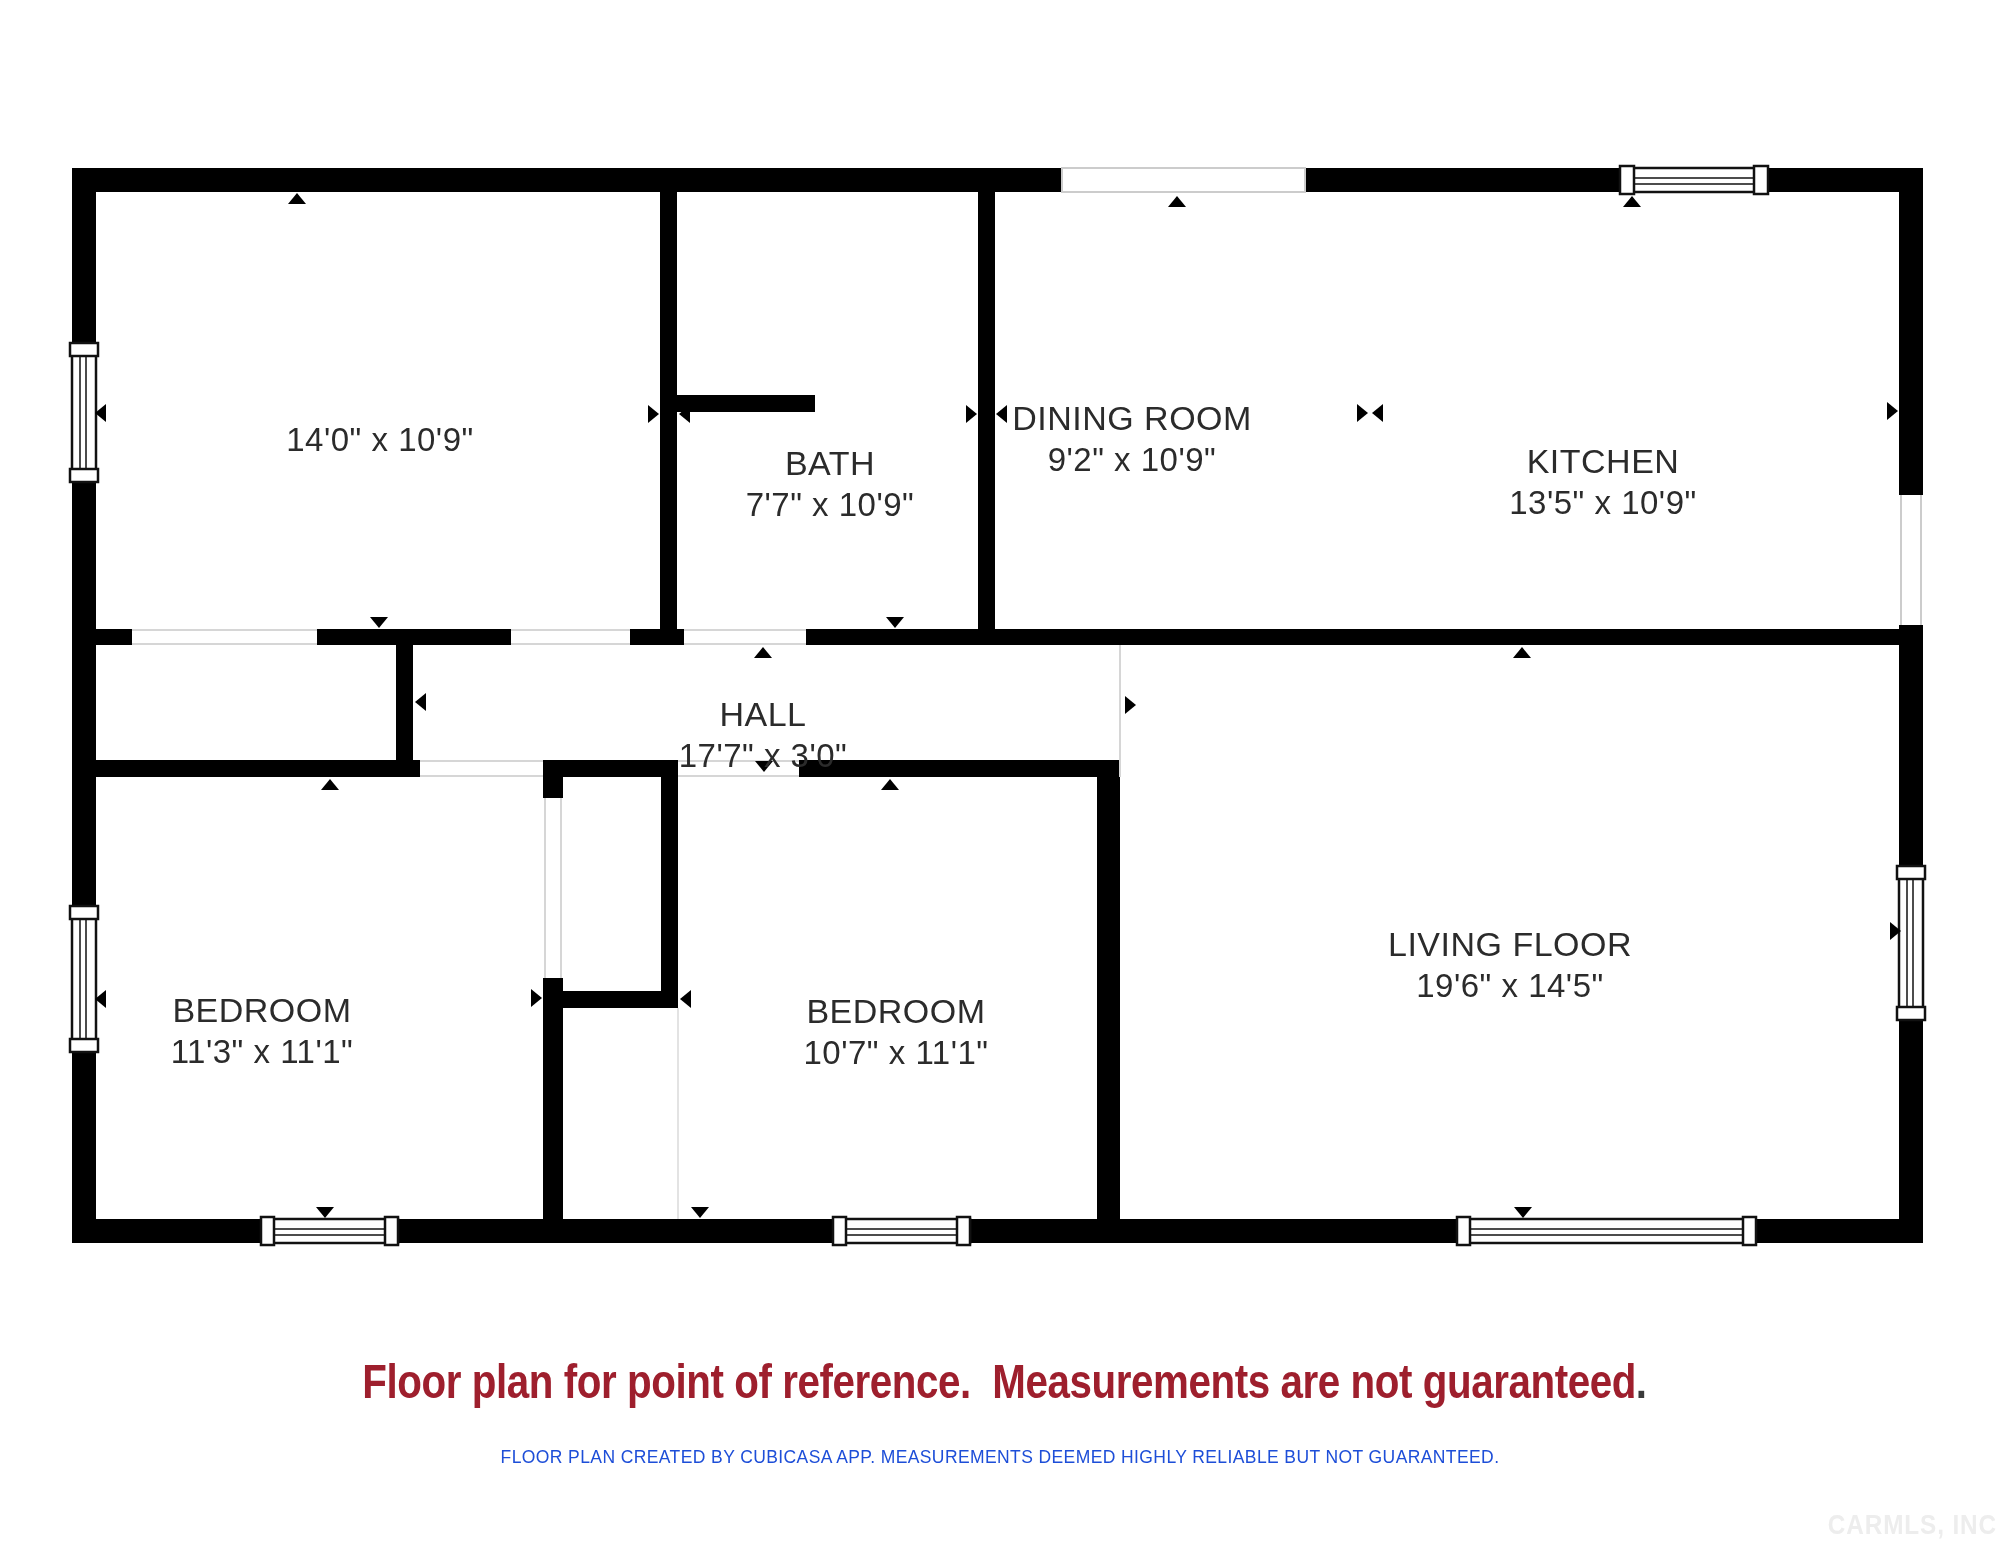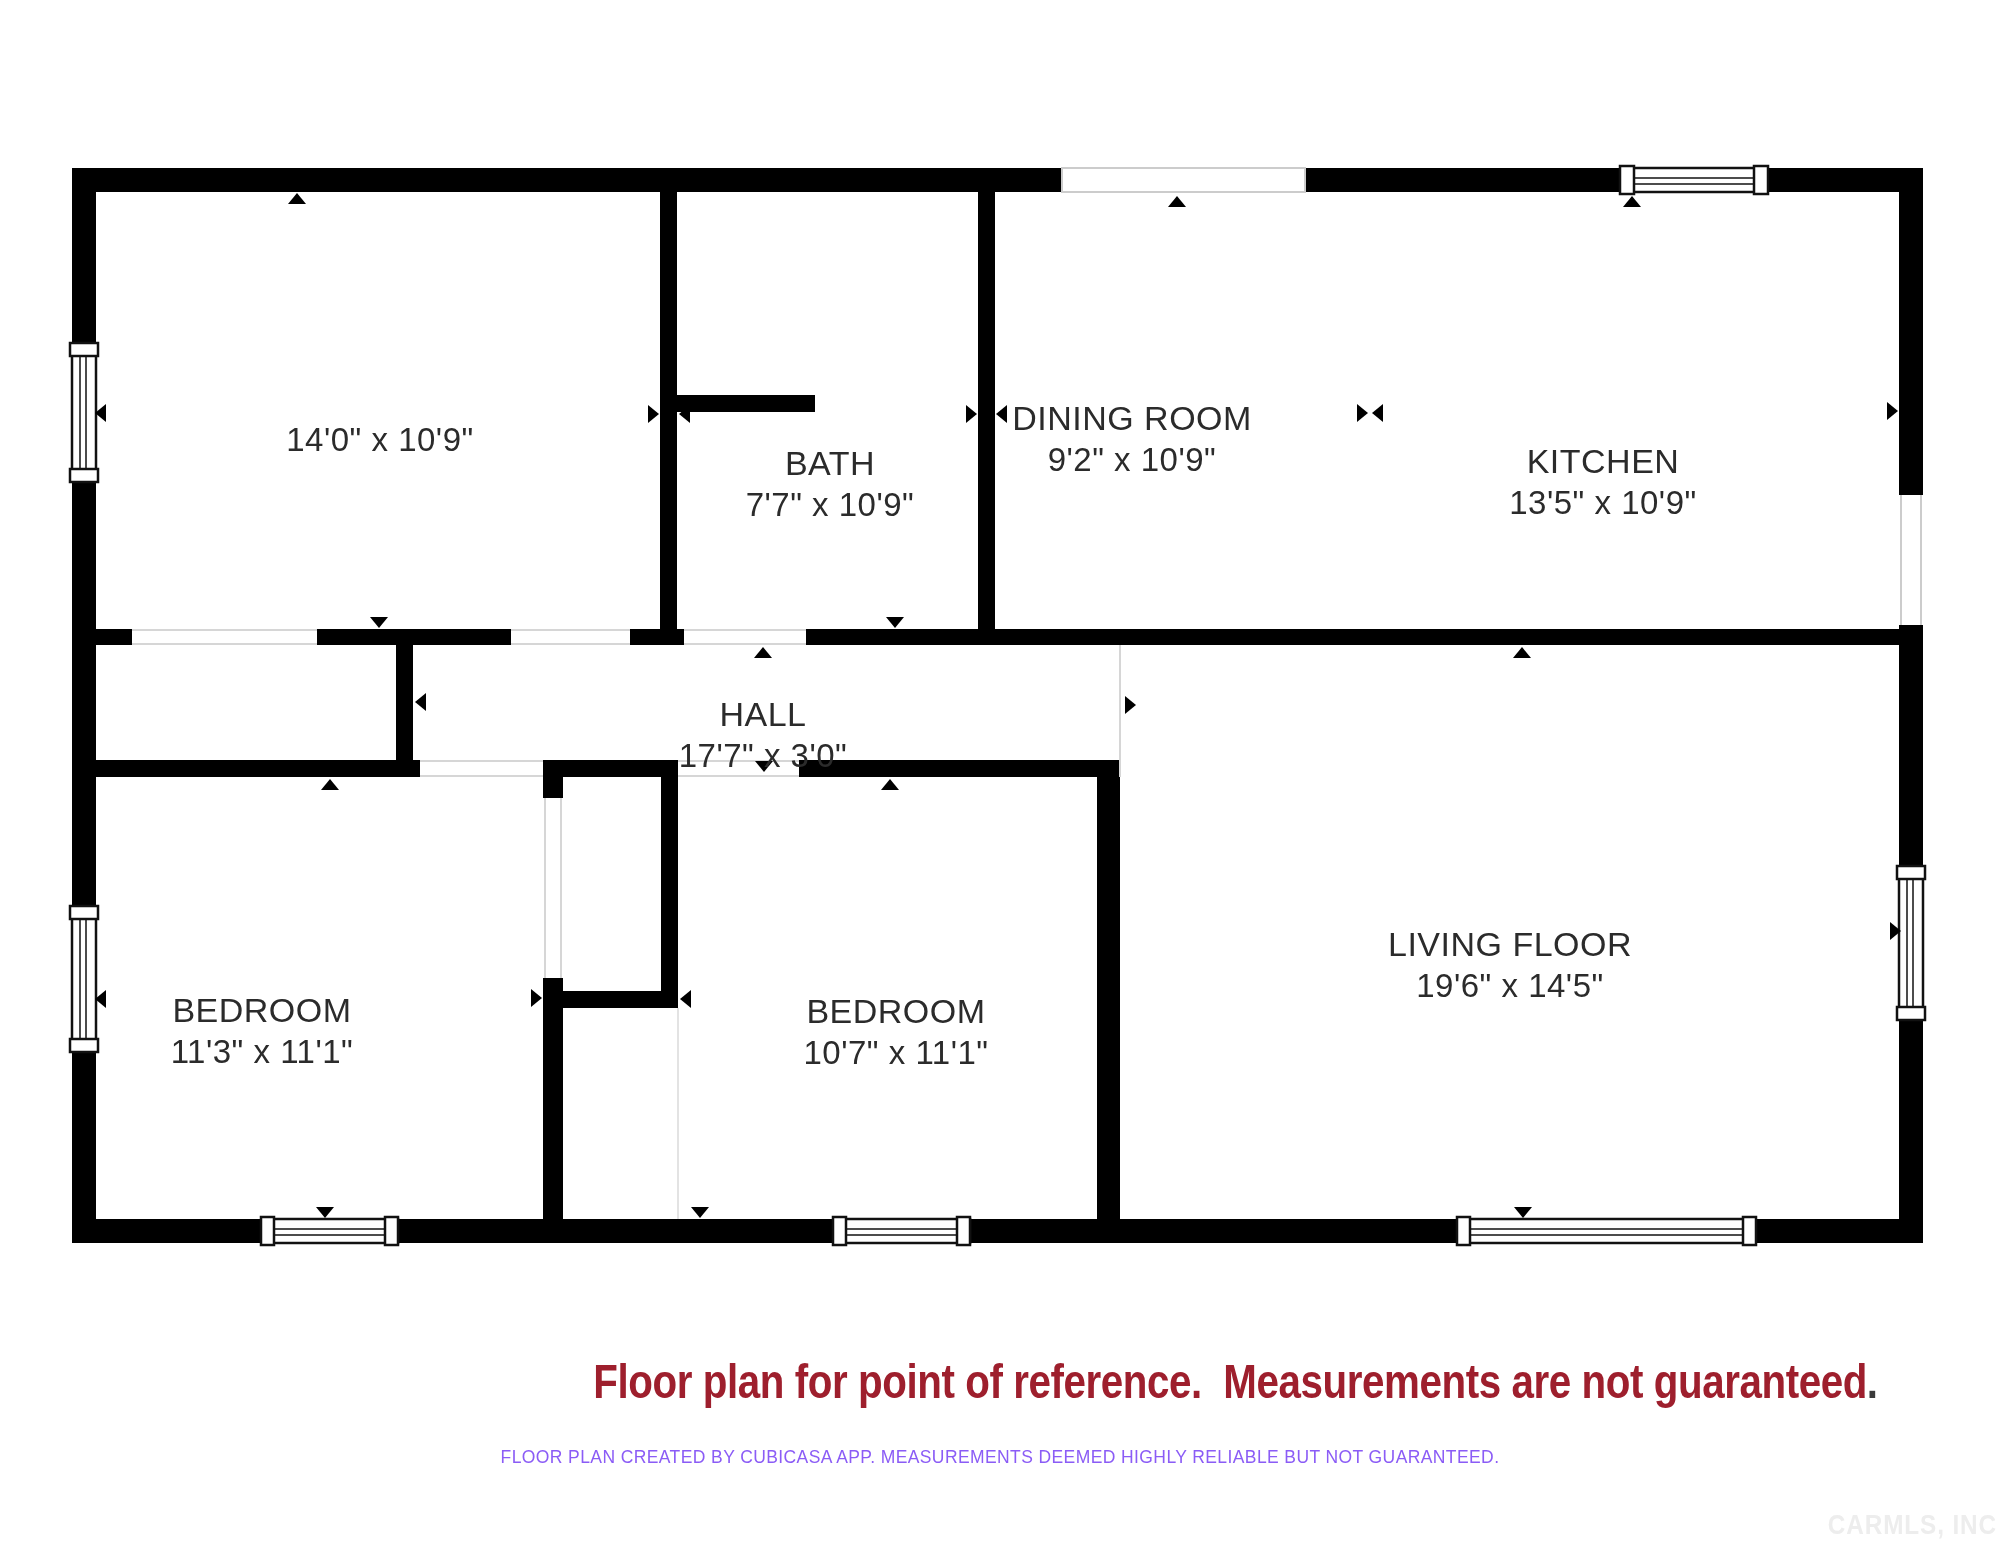--- a/index.html
+++ b/index.html
@@ -3,26 +3,26 @@
 <meta charset="utf-8">
 <style>
   html,body{margin:0;padding:0;background:#ffffff;}
   body{width:2000px;height:1545px;position:relative;overflow:hidden;
        font-family:"Liberation Sans","DejaVu Sans",sans-serif;}
   #plan-svg{position:absolute;left:0;top:0;}
   .room-label{position:absolute;transform:translate(-50%,-50%);text-align:center;
               color:#2b2b2b;line-height:42px;white-space:nowrap;letter-spacing:0.5px;}
   .room-name{font-size:34px;}
   .room-dims{font-size:33px;}
-  .disclaimer{position:absolute;left:0;right:0;top:1336px;text-align:right;white-space:pre;}
+  .disclaimer{position:absolute;left:0;right:0;top:1336px;text-align:center;white-space:pre;}
   .disclaimer-inner{display:inline-block;transform:scaleX(0.84);transform-origin:center;
      font-size:48px;font-weight:700;color:#9e1f2d;letter-spacing:-0.5px;}
   .disclaimer-period{color:#3a3a3a;}
   .footer-note{position:absolute;left:0;right:0;top:1447px;text-align:center;
-     font-size:17.5px;color:#8b5cf6;letter-spacing:0.4px;white-space:pre;}
+     font-size:17.5px;color:#1d4ed8;letter-spacing:0.4px;white-space:pre;}
   .watermark{position:absolute;right:3px;top:1510px;font-size:27px;font-weight:700;
      color:#ededed;letter-spacing:1px;transform:scaleX(0.9);transform-origin:right;}
 </style>
 </head>
 <body>
 
 <svg id="plan-svg" width="2000" height="1545" viewBox="0 0 2000 1545" xmlns="http://www.w3.org/2000/svg">
 
   <g fill="#000000">
     <rect x="72" y="168" width="1851" height="24"></rect>

